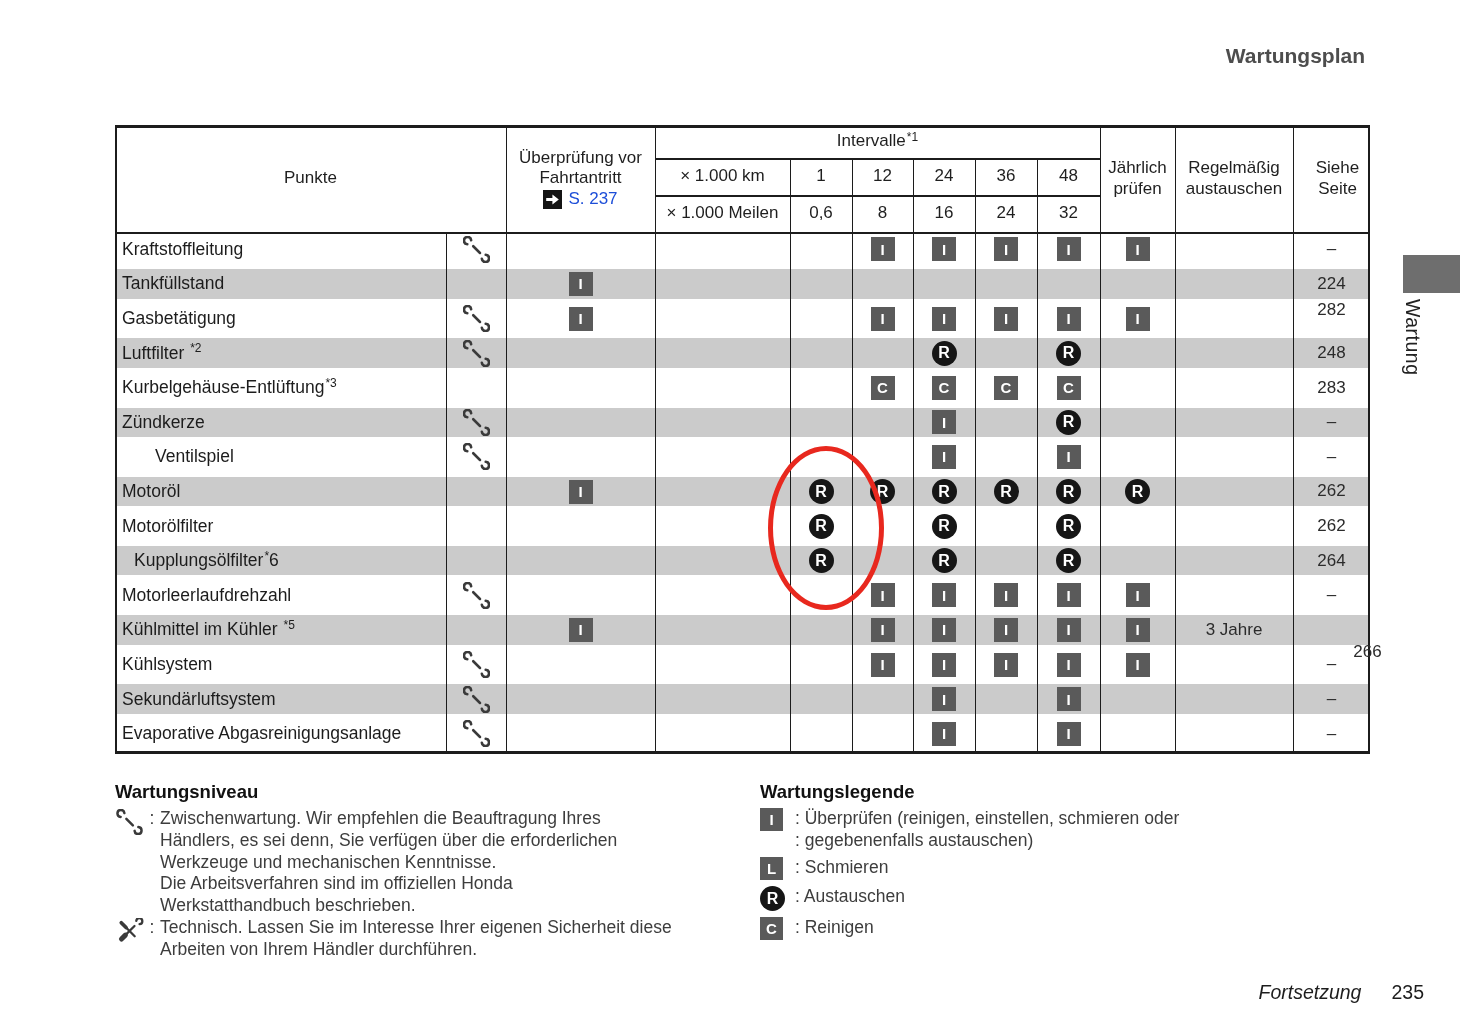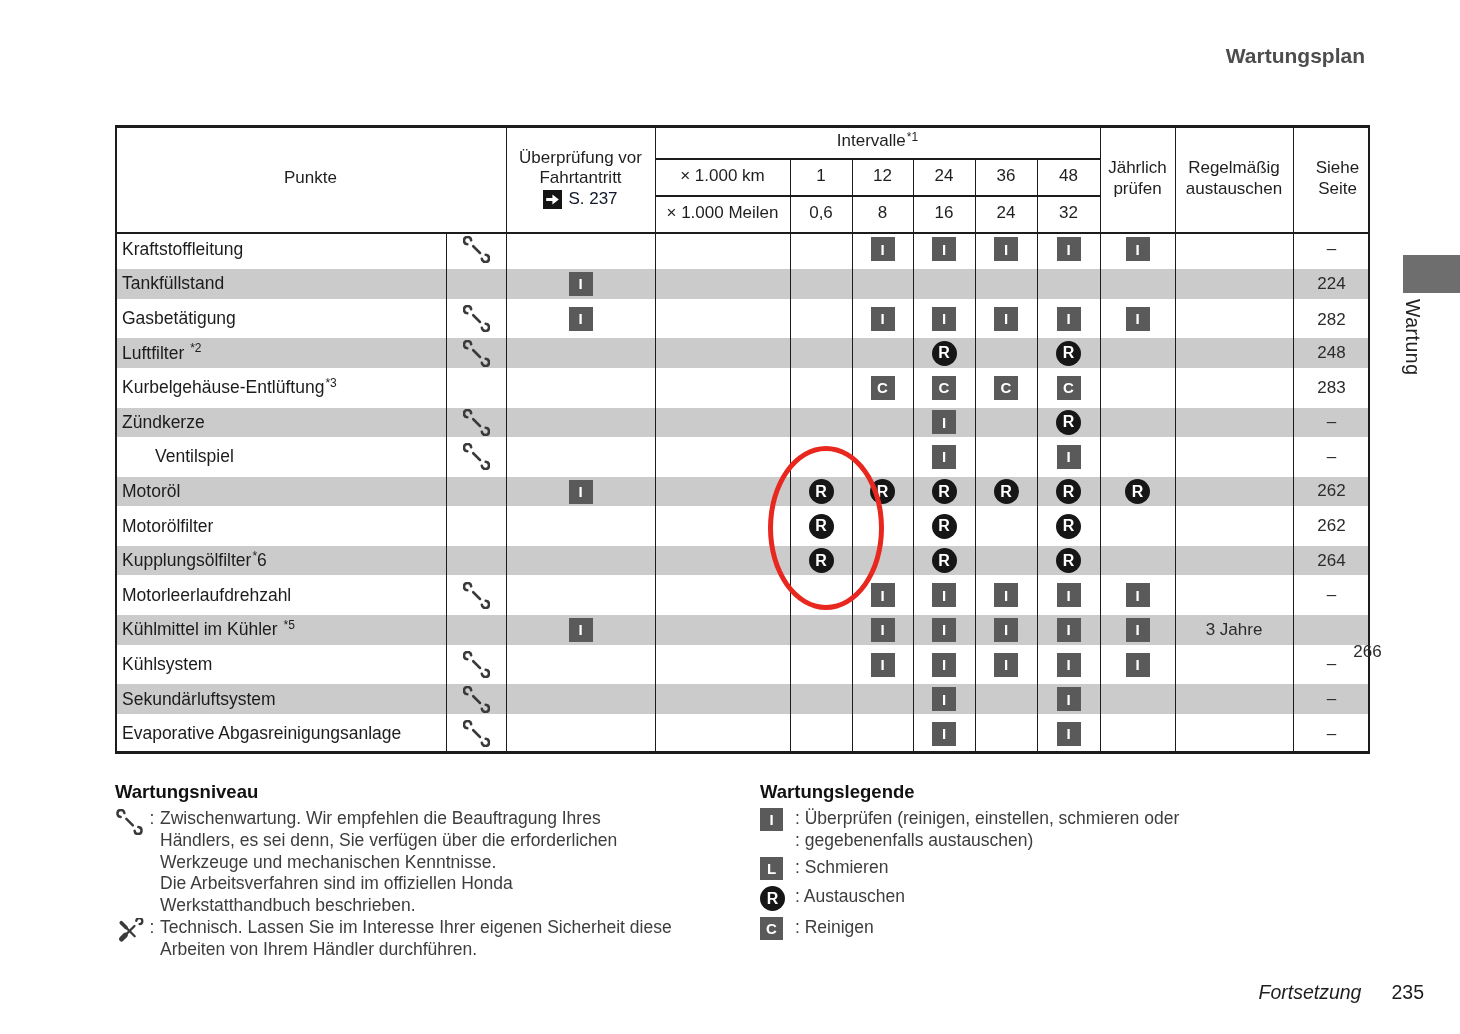--- a/index.html
+++ b/index.html
@@ -17,21 +17,21 @@
          text-align:center;font-size:17px;line-height:20.5px;color:#1f1f1f;}
   .row-label{position:absolute;display:flex;align-items:center;font-size:17.5px;color:#1c1c1c;
              padding-left:7px;box-sizing:border-box;white-space:pre;}
   .sup{font-size:12px;position:relative;top:-5px;margin-left:1px;}
   .cellc{position:absolute;display:flex;align-items:center;justify-content:center;font-size:17px;color:#2b2b2b;}
   .badge{display:flex;align-items:center;justify-content:center;color:#fff;font-weight:bold;box-sizing:border-box;}
   .badge.square{width:24px;height:24px;background:var(--badge-gray);font-size:15px;}
   .badge.circle{width:25px;height:25px;background:var(--badge-black);border-radius:50%;font-size:16px;}
   .badge.abs{position:absolute;}
   .icon-box{display:inline-flex;align-items:center;justify-content:center;}
-  .ref{color:#0f172a;}
+  .ref{color:#1d4ed8;}
   .arrow-gap{display:flex;align-items:center;gap:6px;}
   .ellipse{position:absolute;border:5px solid var(--annotation-red);border-radius:50%;}
   
   .block{position:absolute;}
   .block-heading{font-size:18.5px;font-weight:bold;color:#111;margin:0 0 5px 0;}
   .note-item{display:flex;align-items:flex-start;}
   .note-icon{width:29px;height:26px;flex:0 0 29px;margin-top:1px;}
   .note-colon{width:16px;text-align:center;font-size:17.5px;color:#3d3d3d;line-height:21.8px;flex:0 0 16px;}
   .note-lines{font-size:17.5px;line-height:21.8px;color:#3d3d3d;}
   .leg-item{display:flex;align-items:flex-start;margin-bottom:6px;}
@@ -173,21 +173,21 @@
             <path d="M20.19,16.72 A3.2,3.2 0 1 1 16.72,20.19"></path>
           </g>
         </svg>
       </span>
       <div class="badge abs square" style="left: 453.5px; top: 181.5px;">I</div>
       <div class="badge abs square" style="left: 755.5px; top: 181.5px;">I</div>
       <div class="badge abs square" style="left: 817px; top: 181.5px;">I</div>
       <div class="badge abs square" style="left: 879px; top: 181.5px;">I</div>
       <div class="badge abs square" style="left: 941.5px; top: 181.5px;">I</div>
       <div class="badge abs square" style="left: 1010.5px; top: 181.5px;">I</div>
-      <div class="cellc" style="left: 1178px; top: 178px; width: 77px; height: 34.6px;">282</div>
+      <div class="cellc" style="left: 1178px; top: 168px; width: 77px; height: 34.6px;">282</div>
       <div style="position: absolute; left: 0px; top: 0px; width: 0px; height: 0px;"></div>
       <div class="row-label" style="left: 0px; top: 210.8px; width: 331px; height: 34.6px;"><span>Luftfilter </span><span class="sup">*2</span></div>
       <span class="icon-box abs" style="left: 347.5px; top: 214.6px; width: 27px; height: 27px;">
         <svg width="100%" height="100%" viewBox="0 0 24 24">
           <g fill="none" stroke="#3a3a3a" stroke-width="2.3" stroke-linecap="round">
             <path d="M3.81,7.28 A3.2,3.2 0 1 1 7.28,3.81"></path>
             <line x1="9.1" y1="9.1" x2="15.1" y2="15.1"></line>
             <path d="M20.19,16.72 A3.2,3.2 0 1 1 16.72,20.19"></path>
           </g>
         </svg>
@@ -240,21 +240,21 @@
       <div class="badge abs circle" style="left: 941px; top: 354px;">R</div>
       <div class="badge abs circle" style="left: 1010px; top: 354px;">R</div>
       <div class="cellc" style="left: 1178px; top: 349.2px; width: 77px; height: 34.6px;">262</div>
       <div style="position: absolute; left: 0px; top: 0px; width: 0px; height: 0px;"></div>
       <div class="row-label" style="left: 0px; top: 383.8px; width: 331px; height: 34.6px;"><span>Motorölfilter</span></div>
       <div class="badge abs circle" style="left: 693.5px; top: 388.6px;">R</div>
       <div class="badge abs circle" style="left: 816.5px; top: 388.6px;">R</div>
       <div class="badge abs circle" style="left: 941px; top: 388.6px;">R</div>
       <div class="cellc" style="left: 1178px; top: 383.8px; width: 77px; height: 34.6px;">262</div>
       <div style="position: absolute; left: 0px; top: 0px; width: 0px; height: 0px;"></div>
-      <div class="row-label" style="left: 0px; top: 418.4px; width: 331px; height: 34.6px; text-align: center;"><span>Kupplungsölfilter</span><span class="sup">*</span><span>6</span></div>
+      <div class="row-label" style="left: 12px; top: 418.4px; width: 331px; height: 34.6px; text-align: center;"><span>Kupplungsölfilter</span><span class="sup">*</span><span>6</span></div>
       <div class="badge abs circle" style="left: 693.5px; top: 423.2px;">R</div>
       <div class="badge abs circle" style="left: 816.5px; top: 423.2px;">R</div>
       <div class="badge abs circle" style="left: 941px; top: 423.2px;">R</div>
       <div class="cellc" style="left: 1178px; top: 418.4px; width: 77px; height: 34.6px;">264</div>
       <div style="position: absolute; left: 0px; top: 0px; width: 0px; height: 0px;"></div>
       <div class="row-label" style="left: 0px; top: 453px; width: 331px; height: 34.6px;"><span>Motorleerlaufdrehzahl</span></div>
       <span class="icon-box abs" style="left: 347.5px; top: 456.8px; width: 27px; height: 27px;">
         <svg width="100%" height="100%" viewBox="0 0 24 24">
           <g fill="none" stroke="#3a3a3a" stroke-width="2.3" stroke-linecap="round">
             <path d="M3.81,7.28 A3.2,3.2 0 1 1 7.28,3.81"></path>

